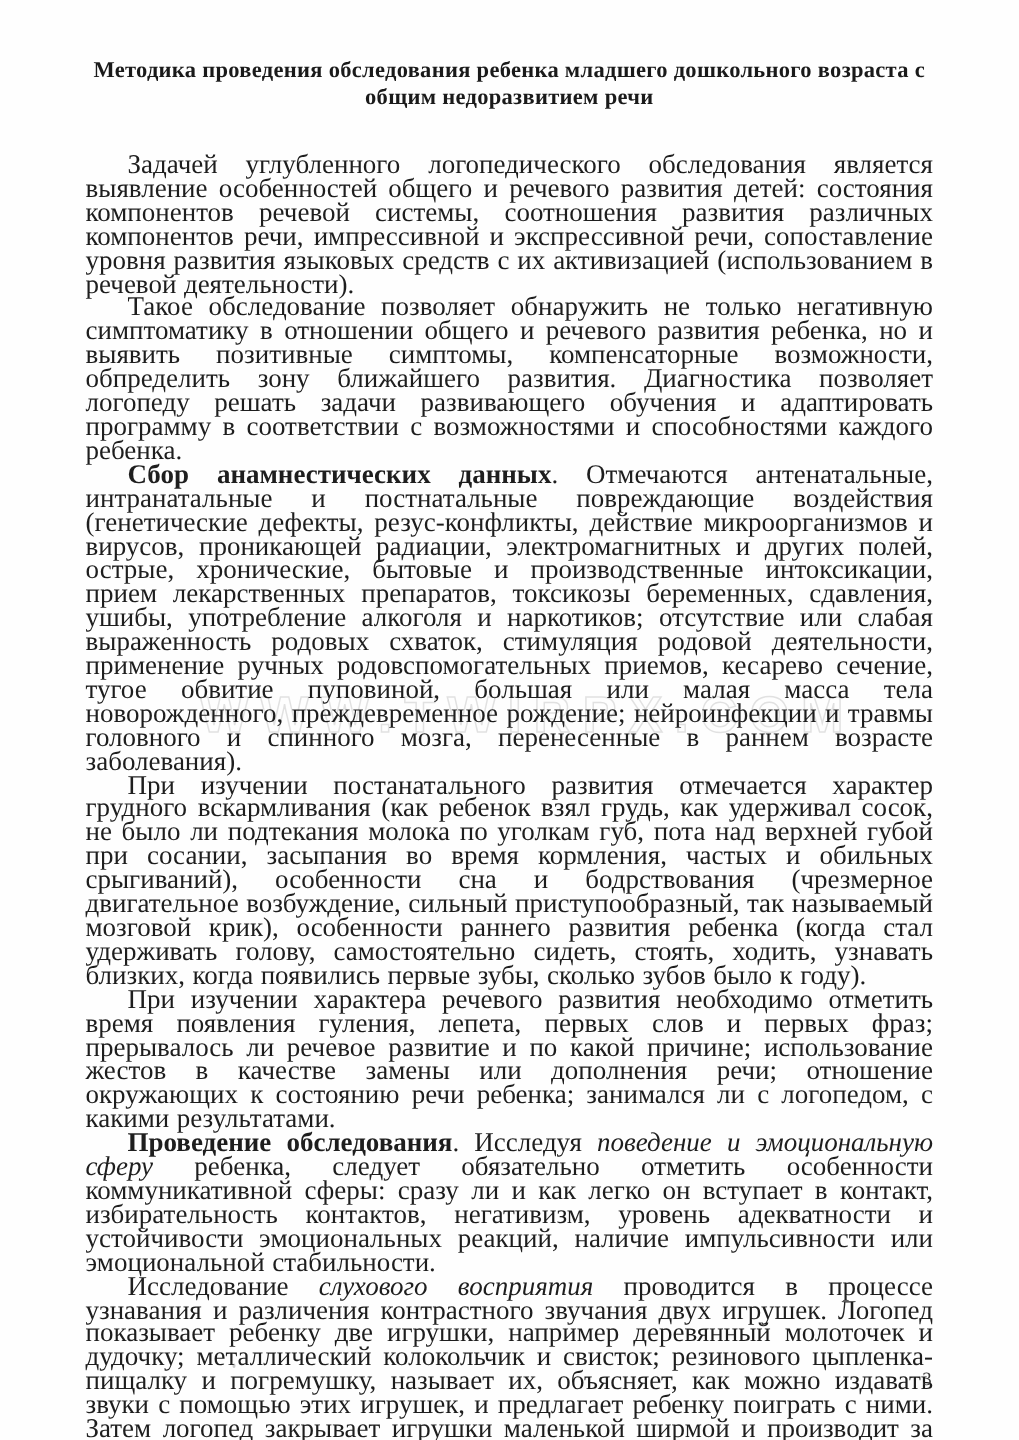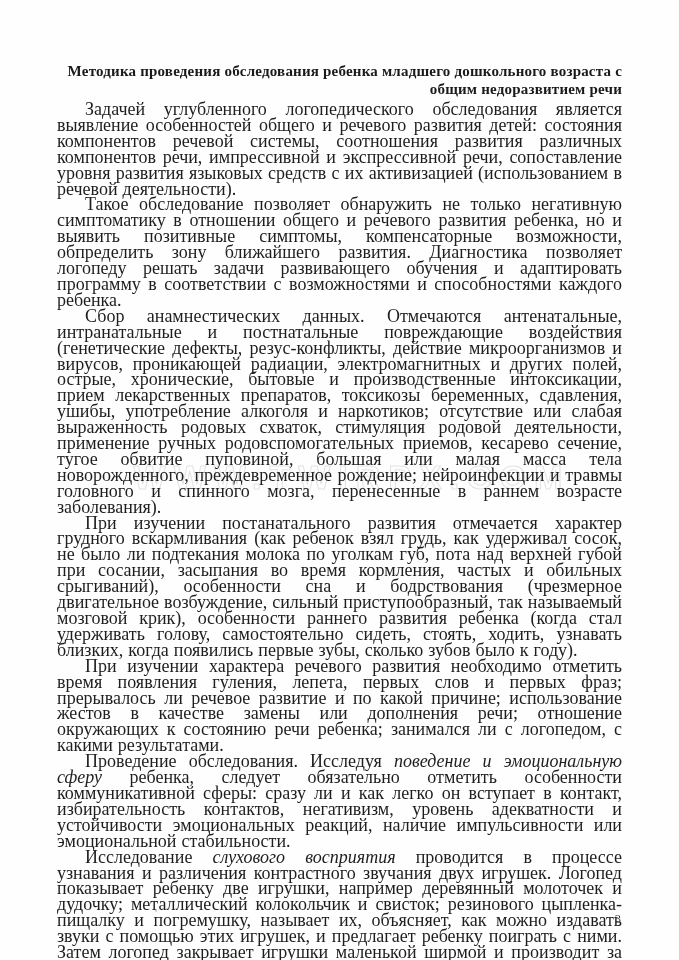--- a/index.html
+++ b/index.html
@@ -10,22 +10,22 @@
     color: #1e1e1e;
     position: relative;
     overflow: hidden;
   }
   .page {
     position: absolute; inset: 0;
     background: #fefefe;
   }
   .title {
     position: absolute;
-    top: 52px; left: 57px; width: 565px;
-    text-align: right;
+    top: 28px; left: 57px; width: 565px;
+    text-align: center;
     font-weight: bold;
     font-size: 15px;
     line-height: 18px;
     letter-spacing: 0.2px;
     color: #1a1a1a;
     z-index: 3;
   }
   .body-text {
     position: absolute;
     top: 102px; left: 57px; width: 565px;
@@ -33,21 +33,21 @@
     line-height: 15.9px;
     text-align: justify;
     z-index: 3;
   }
   .body-text p {
     margin: 0;
     text-indent: 28px;
     word-spacing: 0.5px;
   }
   .run-normal { font-weight: normal; font-style: normal; }
-  .run-bold { font-weight: normal; margin-top: 44px; }
+  .run-bold { font-weight: bold; margin-top: 44px; }
   .run-bolditalic { font-weight: normal; font-style: italic; }
   .watermark {
     position: absolute;
     top: 458px; left: 52px; width: 600px;
     text-align: center;
     font-family: "Liberation Sans", sans-serif;
     font-size: 34px;
     font-weight: bold;
     letter-spacing: 8px;
     white-space: nowrap;

